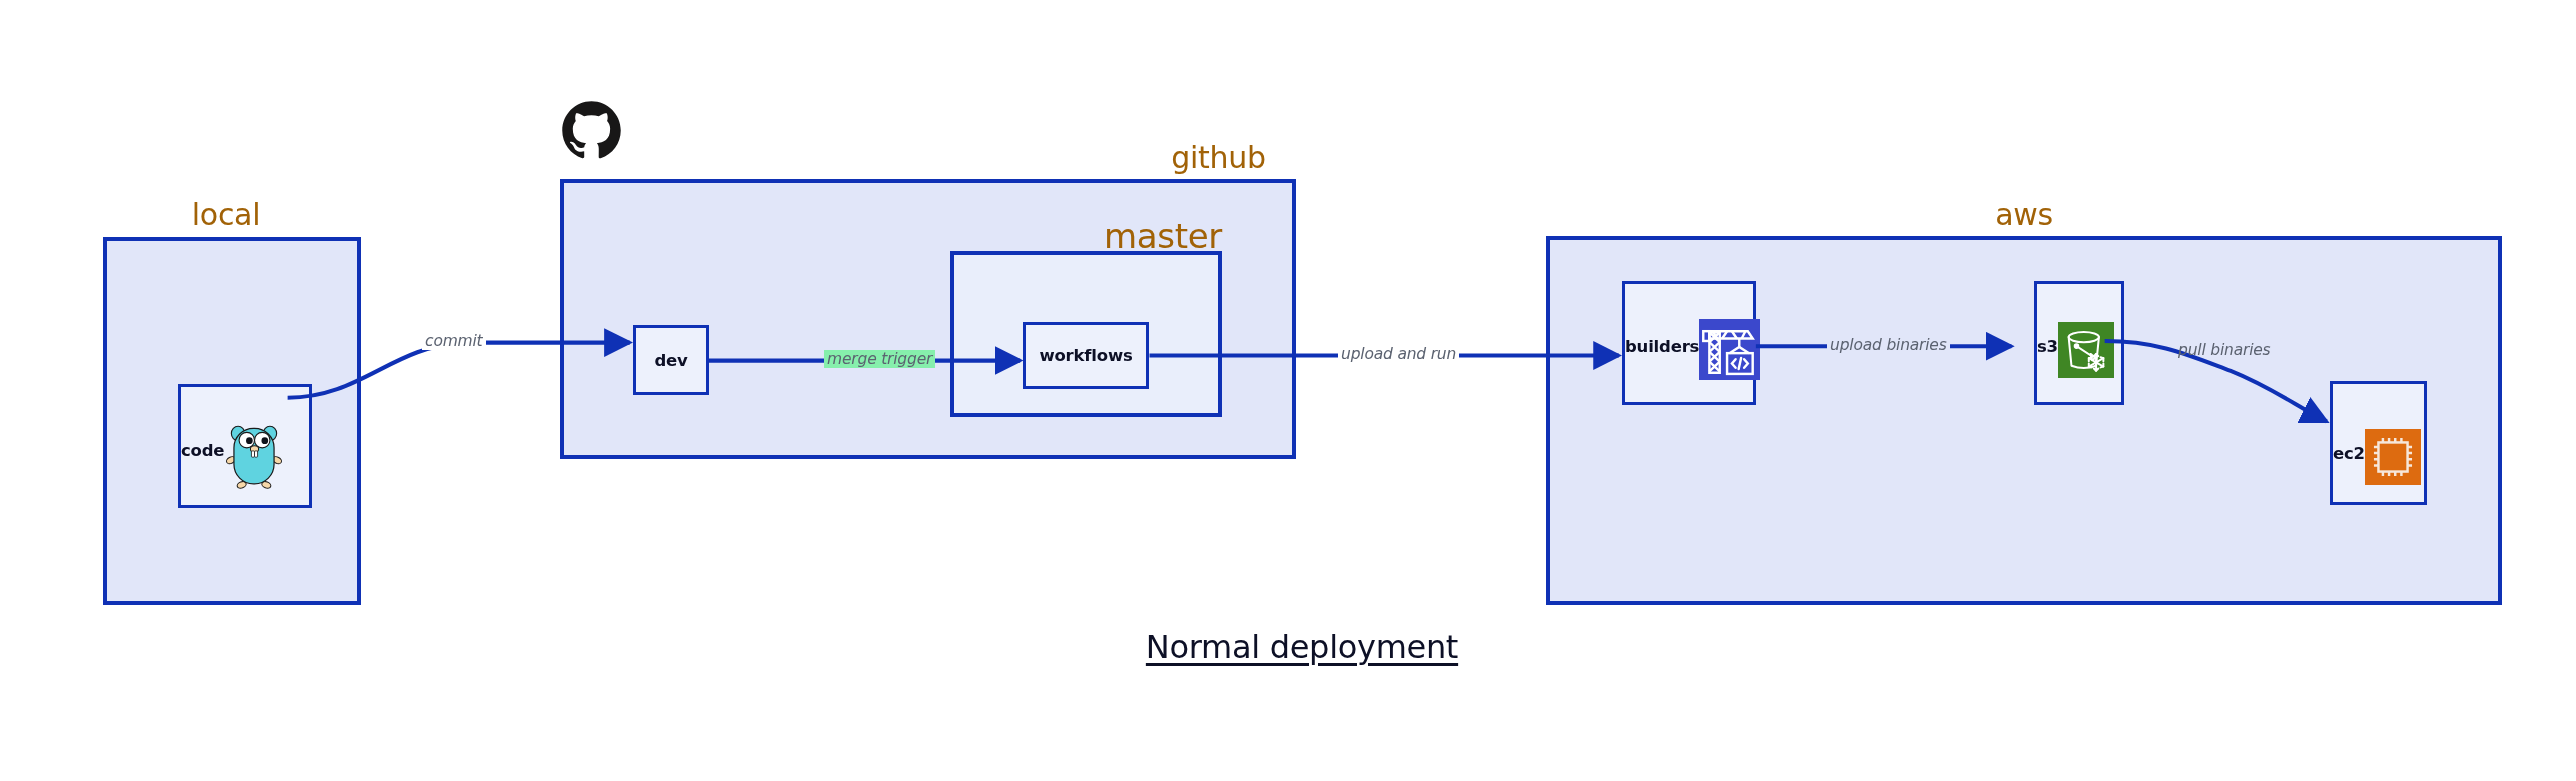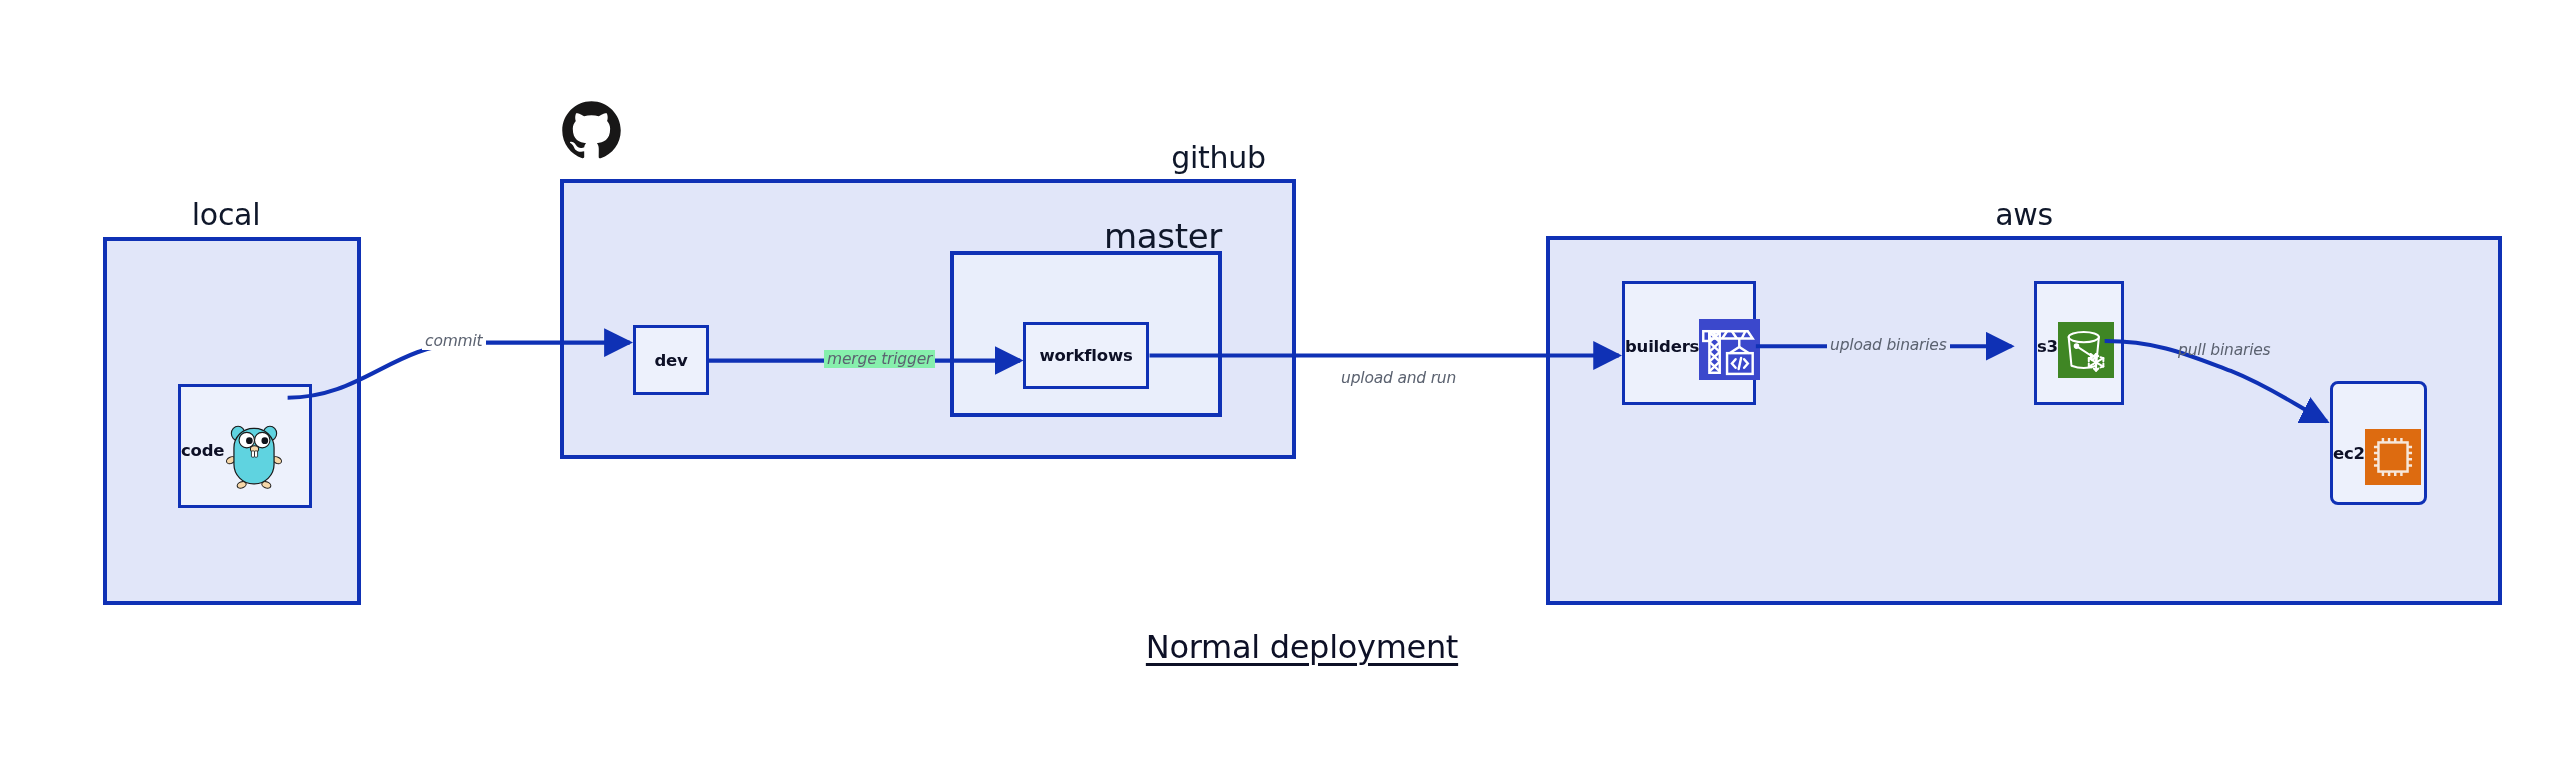--- a/index.html
+++ b/index.html
@@ -21,21 +21,21 @@
   .container-box {
     position: absolute;
     background: #e1e6f9;
     border: 4.1px solid #0f31b5;
   }
   .group-label {
     position: absolute;
     font-family: "DejaVu Sans", sans-serif;
     font-size: 30px;
     font-weight: 400;
-    color: #0f172a;
+    color: #a16207;
     white-space: nowrap;
     letter-spacing: -0.3px;
   }
 
   
   .node-box {
     position: absolute;
     background: #edf1fc;
     border: 3.6px solid #0f31b5;
     display: flex;
@@ -210,21 +210,21 @@
             <path d="M0 -15 L0 15 M-13 -7.5 L13 7.5 M-13 7.5 L13 -7.5"></path>
             <path d="M-4 -11 L0 -15 L4 -11 M-4 11 L0 15 L4 11"></path>
             <path d="M-13 -2 L-13 -7.5 L-8 -9 M13 2 L13 7.5 L8 9"></path>
             <path d="M-8 9 L-13 7.5 L-13 2 M8 -9 L13 -7.5 L13 -2"></path>
           </g>
         </g>
       </svg>
     </span>
   </div>
 
-  <div class="node-box" style="left:2330px; top:381px; width:97px; height:124px; padding-top:21px;border-radius:8px;">
+  <div class="node-box" style="left:2330px; top:381px; width:97px; height:124px; padding-top:21px;">
     <div class="node-title">ec2</div>
     <span class="icon-wrap" style="margin-top:8.2px;">
       <svg width="56" height="56" viewBox="0 0 100 100" xmlns="http://www.w3.org/2000/svg">
         <rect x="0" y="0" width="100" height="100" fill="#dd6b10"></rect>
         <g stroke="#f6e7db" stroke-width="4.4" fill="none">
           <rect x="24" y="24" width="52" height="52"></rect>
           <path d="M32 16 L32 24 M43 16 L43 24 M54 16 L54 24 M65 16 L65 24"></path>
           <path d="M32 76 L32 84 M43 76 L43 84 M54 76 L54 84 M65 76 L65 84"></path>
           <path d="M16 32 L24 32 M16 43 L24 43 M16 54 L24 54 M16 65 L24 65"></path>
           <path d="M76 32 L84 32 M76 43 L84 43 M76 54 L84 54 M76 65 L84 65"></path>
@@ -258,21 +258,21 @@
 
     <g>
       <path d="M4085 662 C 4190 662, 4250 690, 4330 720 C 4410 752, 4460 790, 4516 818" fill="none" stroke="#0f31b5" stroke-width="8" marker-end="url(#arrowhead)"></path>
     </g>
   </svg>
 
   <div class="edge-label" style="left:422px; top:332px; background:#ffffff; padding:0 3.1px;">commit</div>
 
   <div class="edge-label" style="left:824px; top:350px; background:#86efac; padding:0 3.1px;">merge trigger</div>
 
-  <div class="edge-label" style="left:1338px; top:345px; background:#ffffff; padding:0 3.1px;margin-top:24px;">upload and run</div>
+  <div class="edge-label" style="left:1338px; top:345px; background:#ffffff; padding:0 3.1px;">upload and run</div>
 
   <div class="edge-label" style="left:1827px; top:336px; background:#e1e6f9; padding:0 3.1px;">upload binaries</div>
 
   <div class="edge-label" style="left:2175px; top:341px; background:transparent; padding:0 3.1px;">pull binaries</div>
 
   <div id="caption">Normal deployment</div>
 
 </div>
 
 

